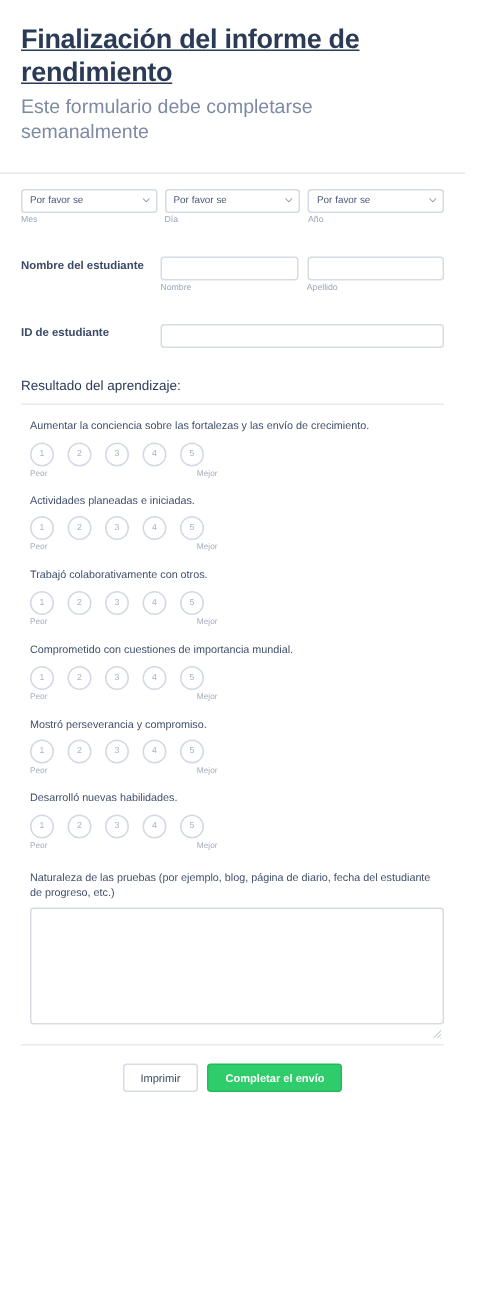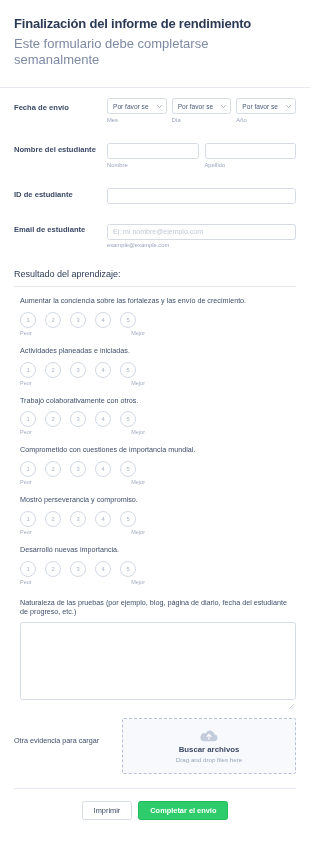--- a/index.html
+++ b/index.html
@@ -8,22 +8,22 @@
     width: 310px; height: 859px;
     background: #ffffff;
     font-family: "Liberation Sans", sans-serif;
     color: #2d3b55;
   }
   .page { width: 310px; height: 859px; position: relative; overflow: hidden; background:#fff; }
 
   
   .header { padding: 16px 14px 10px 14px; }
   .title {
-    font-size: 13px; font-weight: bold; letter-spacing: -0.2px;
-    color: #2b3a55; line-height: 1.2; margin: 0 0 4px 0;
+    font-size: 18px; font-weight: bold; letter-spacing: -0.2px;
+    color: #2b3a55; line-height: 1.2; margin: 0 0 4px 0; text-decoration: underline;
   }
   .subtitle { font-size: 13px; color: #7d8aa3; margin: 0; line-height: 1.3; }
   .hr { height: 1px; background: #e6e9ef; margin: 8px 0 0 0; border: 0; }
 
   
   .body { padding: 0 14px; }
   .row { display: flex; align-items: flex-start; padding: 10px 0 6px 0; }
   .row-label {
     width: 93px; flex: 0 0 93px;
     font-size: 7.6px; font-weight: bold; color: #3a4a66;
@@ -150,21 +150,20 @@
 
   <div class="header">
     <h1 class="title">Finalización del informe de rendimiento</h1>
     <p class="subtitle">Este formulario debe completarse semanalmente</p>
   </div>
   <div class="hr"></div>
 
   <div class="body">
 
     <div class="row">
-      <div class="row-label">Fecha de envío</div>
       <div class="row-field">
         <div class="sel-wrap">
 
           <div class="sel">
             <span class="sel-text">Por favor se</span>
             <span class="chev">
               <svg viewBox="0 0 10 6" width="5" height="3">
                   <path d="M1 1 L5 5 L9 1" fill="none" stroke="#8c97ad" stroke-width="1.4" stroke-linecap="round"></path>
                 </svg>
             </span>
@@ -213,27 +212,20 @@
       </div>
     </div>
 
     <div class="row">
       <div class="row-label">ID de estudiante</div>
       <div class="row-field">
         <input class="inp" type="text" value="" style="">
       </div>
     </div>
 
-    <div class="row">
-      <div class="row-label">Email de estudiante</div>
-      <div class="row-field">
-        <input class="inp" type="text" placeholder="Ej: mi nombre@ejemplo.com" style="">
-        <div class="sublabel">example@example.com</div>
-      </div>
-    </div>
 
     <div class="section-head">Resultado del aprendizaje:</div>
     <div class="section-rule"></div>
 
     <div id="ratings">
         <div class="rating-block">
           <div class="rating-q">Aumentar la conciencia sobre las fortalezas y las envío de crecimiento.</div>
           <div class="scale">
             <div class="scale-item">
               <div class="circle">1</div>
@@ -346,21 +338,21 @@
             <div class="scale-item">
               <div class="circle">5</div>
             </div>
           </div>
           <div class="ends">
             <div class="end-left">Peor</div>
             <div class="end-right">Mejor</div>
           </div>
         </div>
         <div class="rating-block">
-          <div class="rating-q">Desarrolló nuevas importancia.</div>
+          <div class="rating-q">Desarrolló nuevas habilidades.</div>
           <div class="scale">
             <div class="scale-item">
               <div class="circle">1</div>
             </div>
             <div class="scale-item">
               <div class="circle">2</div>
             </div>
             <div class="scale-item">
               <div class="circle">3</div>
             </div>
@@ -383,33 +375,20 @@
       <div class="ta-holder">
         <textarea class="ta" placeholder="" style=""></textarea>
         <span class="ta-handle">
           <svg viewBox="0 0 7 7" width="7" height="7">
             <path d="M6 1 L1 6 M6 3.5 L3.5 6 M6 6 L5.6 6" stroke="#b9c2d2" stroke-width="0.7" fill="none"></path>
           </svg>
         </span>
       </div>
     </div>
 
-    <div class="upload-row">
-      <div class="upload-label">Otra evidencia para cargar</div>
-      <div class="dropzone">
-        <span class="cloud">
-          <svg viewBox="0 0 24 17" width="18" height="13">
-            <path d="M19.2 7.2a6 6 0 0 0-11.4-1.7A4.6 4.6 0 0 0 4.6 16h14a4.4 4.4 0 0 0 0.6-8.8z" fill="#c3ccdb"></path>
-            <path d="M12 13.6 L12 7.4 M12 7.0 L9.4 9.8 M12 7.0 L14.6 9.8" stroke="#ffffff" stroke-width="1.5" fill="none" stroke-linecap="round" stroke-linejoin="round"></path>
-          </svg>
-        </span>
-        <div class="dz-title">Buscar archivos</div>
-        <div class="dz-sub">Drag and drop files here</div>
-      </div>
-    </div>
 
   </div>
 
   <div class="footer-rule"></div>
   <div class="footer">
     <button class="btn-secondary">Imprimir</button>
     <button class="btn-primary">Completar el envío</button>
   </div>
 
 </div>

